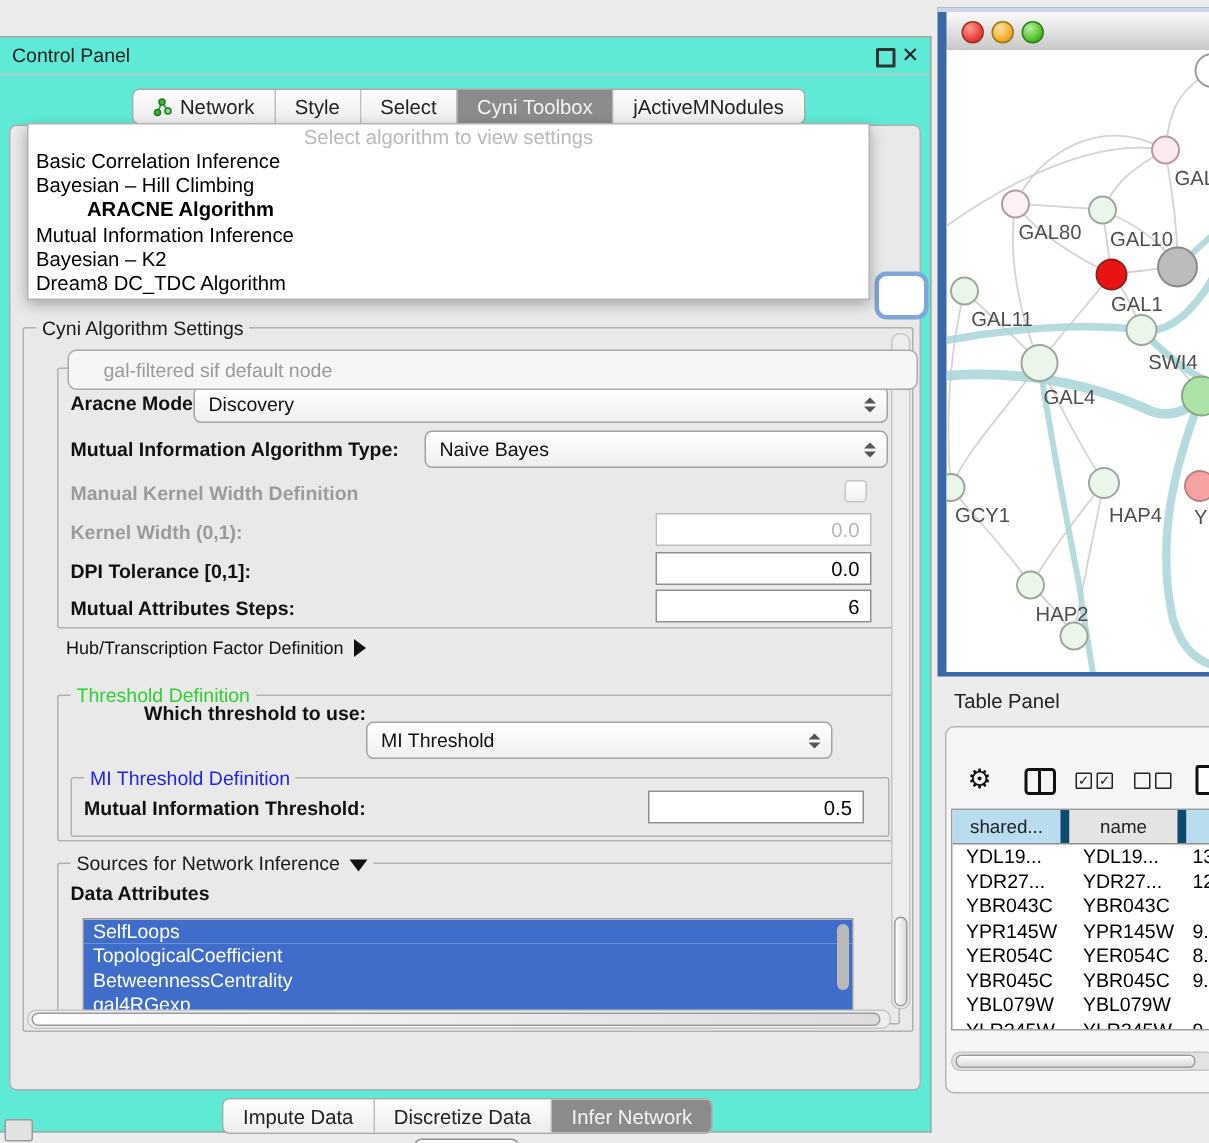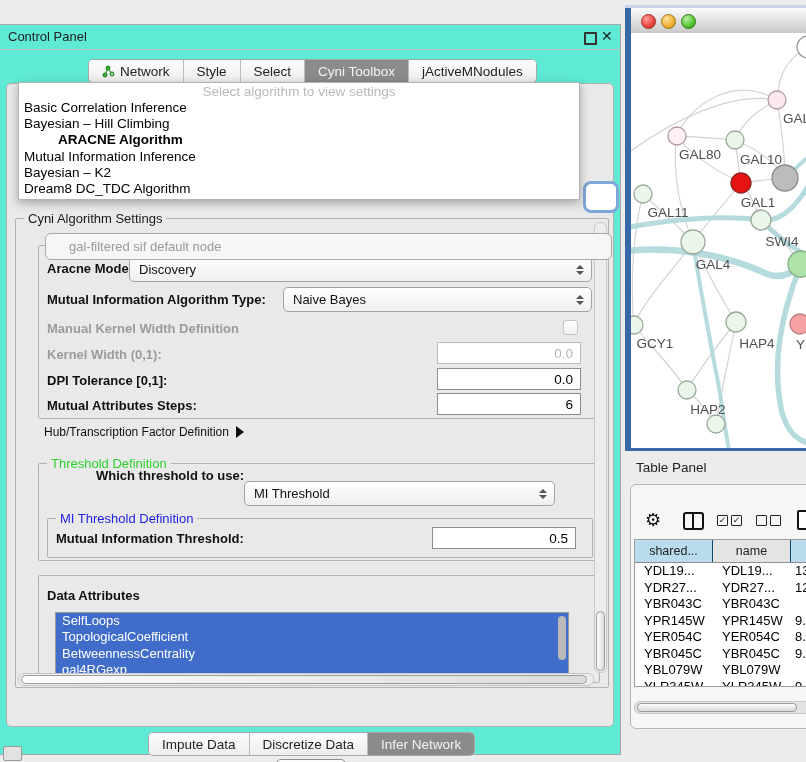--- a/index.html
+++ b/index.html
@@ -90,21 +90,21 @@
   #tl-zoom{left:50px;background:radial-gradient(circle at 35% 30%,#baf0a4,#54c22d 60%,#2e8c17);border:1px solid #2f7d16;}
   #net-canvas{left:6px;top:28px;width:175px;height:415px;background:#fff;overflow:hidden;}
   #net-svg text{font-family:"Liberation Sans",sans-serif;font-size:13.5px;fill:#4f4f4f;}
 
   
   #tp-title{left:636px;top:460px;font-size:13.5px;color:#222;}
   #tpanel{left:630px;top:484px;width:180px;height:243px;background:#f6f6f6;border:1px solid #b5b5b5;border-radius:6px;}
   .tp-icon{position:absolute;color:#111;}
   #tp-table{position:absolute;left:3px;top:54px;width:177px;height:146px;background:#fff;border:1px solid #9d9d9d;overflow:hidden;}
   .th-row{display:flex;height:22px;border-bottom:1px solid #8f8f8f;}
-  .th{display:flex;align-items:center;justify-content:center;font-size:12.5px;color:#222;border-right:1px solid #0c4a6e;box-sizing:border-box;}
+  .th{display:flex;align-items:center;justify-content:center;font-size:12.5px;color:#222;border-right:6px solid #0c4a6e;box-sizing:border-box;}
   .td-row{display:flex;height:16.5px;}
   .td{font-size:13px;color:#000;padding-left:9px;white-space:nowrap;overflow:hidden;box-sizing:border-box;line-height:16.5px;}
   #tp-hscroll{position:absolute;left:3px;top:216px;width:174px;height:11px;background:#e3e3e3;border:1px solid #c6c6c6;border-radius:6px;}
   #tp-hthumb{position:absolute;left:2px;top:1px;width:158px;height:7px;background:linear-gradient(#fdfdfd,#d8d8d8);border:1px solid #9c9c9c;border-radius:4px;}
 
   .colsplit-icon{position:absolute;width:17px;height:14px;border:2px solid #111;border-radius:3px;}
   .colsplit-icon:before{content:"";position:absolute;left:6.5px;top:0;width:2px;height:100%;background:#111;}
   .cb-ico{position:absolute;width:9px;height:9px;border:1.6px solid #222;border-radius:1px;font-size:9px;line-height:8px;text-align:center;color:#222;font-weight:bold;}
   .doc-ico{position:absolute;width:14px;height:16px;border:2px solid #111;border-radius:2px;background:#fff;}
 
@@ -215,20 +215,21 @@
         <div class="group" style="left:8px;top:54px;width:544px;height:38px;">
           <span class="glabel blue" style="background:#e9e9e9;">MI Threshold Definition</span>
           <span class="flabel" style="left:8px;top:12px;">Mutual Information Threshold:</span>
           <div class="tfield" style="left:384px;top:8px;width:128px;height:20px;">
             <span>0.5</span>
           </div>
         </div>
       </div>
 
       <div class="group" style="left:22px;top:356px;width:560px;height:106px;">
+        <span class="glabel"><span>Sources for Network Inference</span><span class="arrow-down"></span></span>
         <span class="flabel" style="left:8px;top:12px;">Data Attributes</span>
         <div id="attr-list">
           <div class="attr-item">SelfLoops</div>
           <div class="attr-item">TopologicalCoefficient</div>
           <div class="attr-item">BetweennessCentrality</div>
           <div class="attr-item">gal4RGexp</div>
           <div id="attr-scroll"></div>
         </div>
       </div>
 

